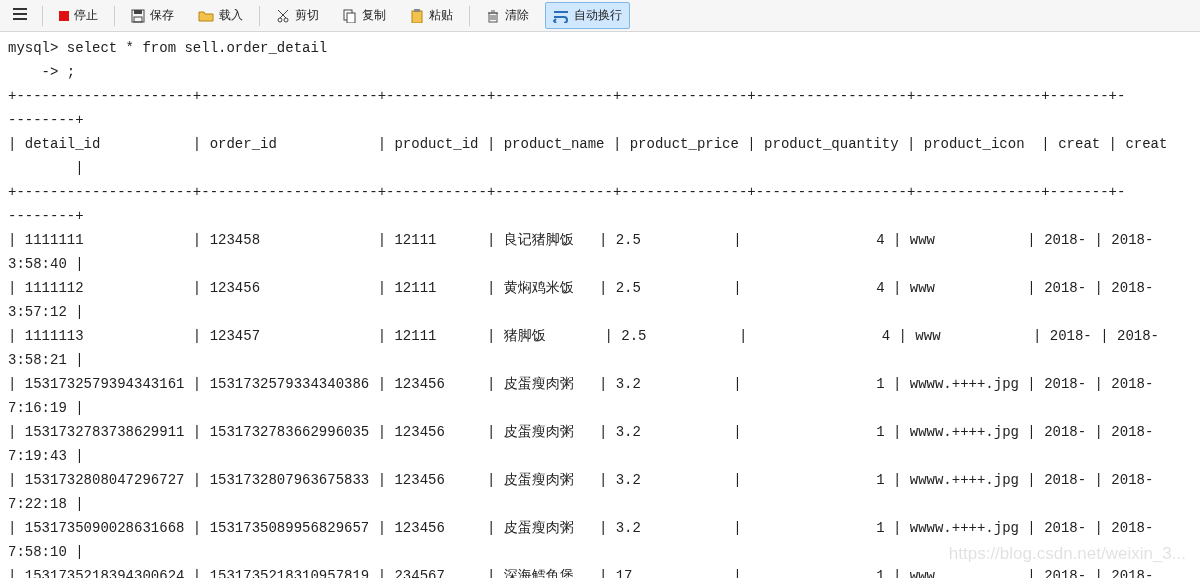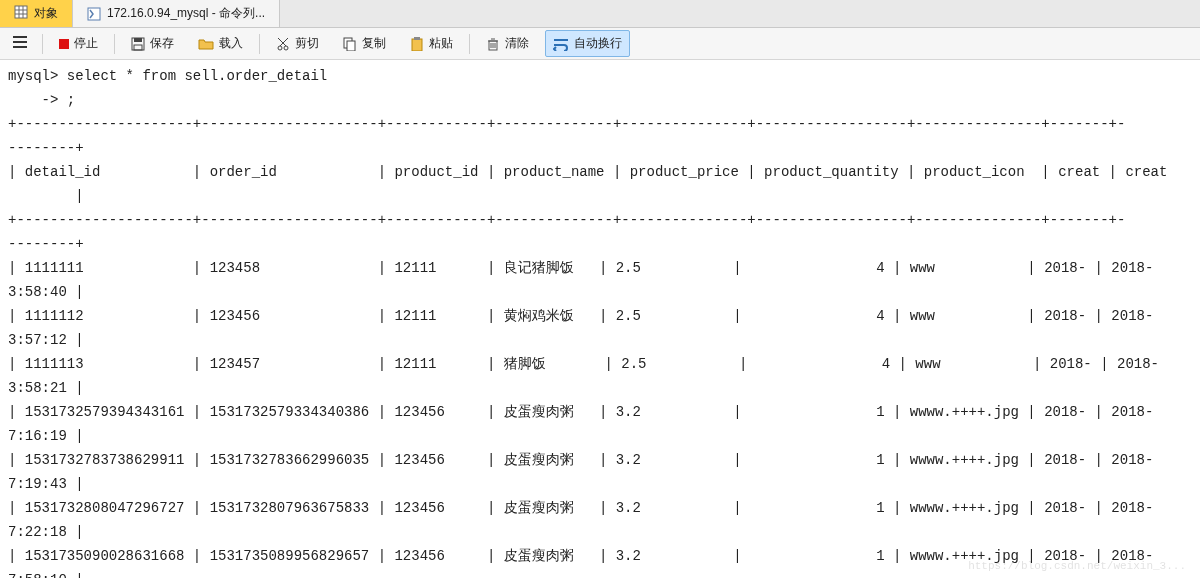--- a/index.html
+++ b/index.html
@@ -46,53 +46,30 @@
     flex:1; overflow:auto;
     font-family: Consolas, "Courier New", monospace;
     font-size:14px;
     line-height:24px;
     white-space:pre;
     padding:4px 8px;
     color:#222;
     position:relative;
   }
   .watermark {
-    position:absolute; right:14px; bottom:0;
-    color:rgba(0,0,0,0.12); font-size:11px; font-family:Liberation Mono, monospace;
+    position:absolute; right:14px; bottom:12px;
+    color:rgba(0,0,0,0.12); font-size:17px; font-family:Liberation Sans, sans-serif;
     pointer-events:none;
   }
 </style>
 </head>
 <body>
 
 <div class="app">
 
-  <div class="tabstrip">
-    <div class="tab active">
-      <span class="tab-icon">
-        <svg width="14" height="14">
-            <rect x="1" y="1" width="12" height="12" fill="#fff" stroke="#6b6b6b"></rect>
-            <line x1="1" y1="5" x2="13" y2="5" stroke="#6b6b6b"></line>
-            <line x1="1" y1="9" x2="13" y2="9" stroke="#6b6b6b"></line>
-            <line x1="5" y1="1" x2="5" y2="13" stroke="#6b6b6b"></line>
-            <line x1="9" y1="1" x2="9" y2="13" stroke="#6b6b6b"></line>
-          </svg>
-      </span>
-      <span>对象</span>
-    </div>
-    <div class="tab">
-      <span class="tab-icon grid-icon">
-        <svg width="14" height="14">
-            <rect x="1" y="1" width="12" height="12" fill="#fff" stroke="#5a7fb0"></rect>
-            <polyline points="3,3 6,7 3,11" fill="none" stroke="#5a7fb0" stroke-width="1.5"></polyline>
-          </svg>
-      </span>
-      <span>172.16.0.94_mysql - 命令列...</span>
-    </div>
-  </div>
 
   <div class="toolbar">
     <div class="hamburger">
       <svg width="16" height="14">
           <line x1="1" y1="2" x2="15" y2="2" stroke="#333" stroke-width="2"></line>
           <line x1="1" y1="7" x2="15" y2="7" stroke="#333" stroke-width="2"></line>
           <line x1="1" y1="12" x2="15" y2="12" stroke="#333" stroke-width="2"></line>
         </svg>
     </div>
     <div class="vsep"></div>

